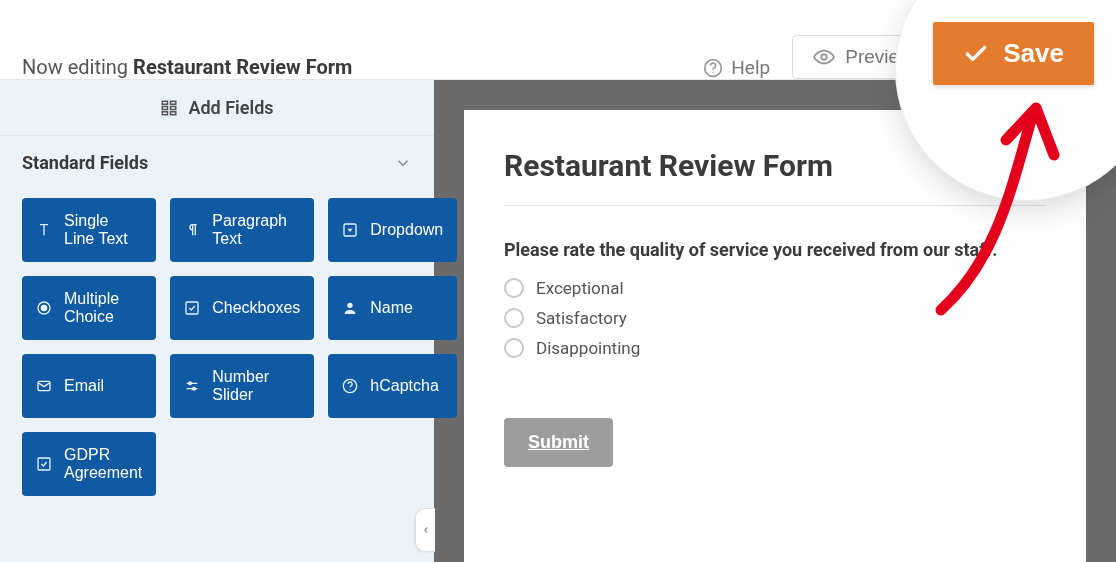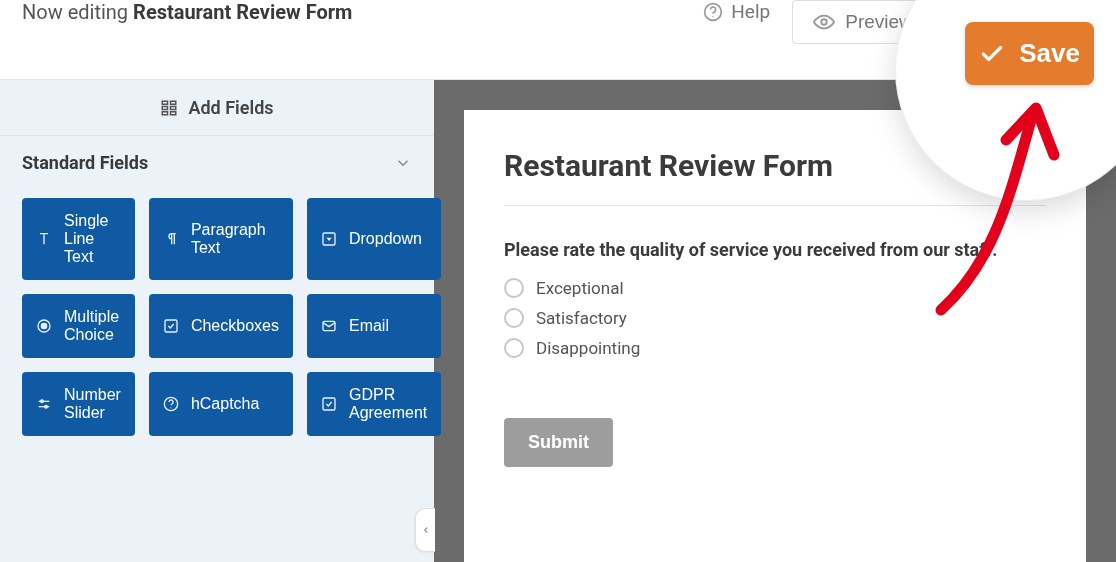--- a/index.html
+++ b/index.html
@@ -8,21 +8,21 @@
     background: #fff;
     width: 1116px;
     height: 562px;
     overflow: hidden;
     position: relative;
   }
 
   
   .topbar {
     display: flex;
-    align-items: flex-start;
+    align-items: flex-end;
     height: 80px;
     padding: 0 20px 0 22px;
     border-bottom: 1px solid #e6e6e6;
   }
   .editing-label {
     color: #555;
     font-size: 20px;
     font-weight: 400;
   }
   .editing-label .form-name { font-weight: 700; color:#3a3a3a; }
@@ -66,22 +66,22 @@
   }
   .save-btn {
     position: absolute;
     right: 22px;
     top: 22px;
     background: #e57b2c;
     color: #fff;
     font-size: 26px;
     font-weight: 700;
     border: none;
-    border-radius: 8px;
-    padding: 16px 14px;
+    border-radius: 2px;
+    padding: 16px 30px;
     display: inline-flex;
     align-items: center;
     gap: 14px;
     cursor: pointer;
     z-index: 60;
     box-shadow: 0 2px 4px rgba(0,0,0,0.15);
   }
 
   
   .red-arrow {
@@ -218,20 +218,21 @@
   .submit-btn {
     margin-top: 60px;
     background:#9d9d9d;
     color:#fff;
     border:none;
     border-radius:4px;
     padding: 14px 24px;
     font-size:18px;
     font-weight:600;
     cursor:pointer;
+    text-decoration:underline;
   }
 </style>
 </head>
 <body>
 
 <div class="topbar">
   <div class="editing-label">
     <span>Now editing</span>
     <span> </span>
     <span class="form-name">Restaurant Review Form</span>
@@ -349,20 +350,29 @@
         <span>Multiple Choice</span>
       </button>
       <button class="field-btn">
         <span class="icon">
             <svg width="16" height="16" viewBox="0 0 24 24" fill="none" stroke="#fff" stroke-width="2">
               <rect x="3" y="3" width="18" height="18" rx="2"></rect>
               <polyline points="8 12 11 15 16 9"></polyline>
             </svg>
           </span>
         <span>Checkboxes</span>
+      </button>
+      <button class="field-btn">
+        <span class="icon">
+            <svg width="16" height="16" viewBox="0 0 24 24" fill="#fff">
+              <circle cx="12" cy="8" r="4"></circle>
+              <path d="M4 21c0-4 4-6 8-6s8 2 8 6z"></path>
+            </svg>
+          </span>
+        <span>Name</span>
       </button>
       <button class="field-btn">
         <span class="icon">
             <svg width="16" height="16" viewBox="0 0 24 24" fill="none" stroke="#fff" stroke-width="2">
               <rect x="3" y="5" width="18" height="14" rx="2"></rect>
               <polyline points="3 7 12 13 21 7"></polyline>
             </svg>
           </span>
         <span>Email</span>
       </button>

